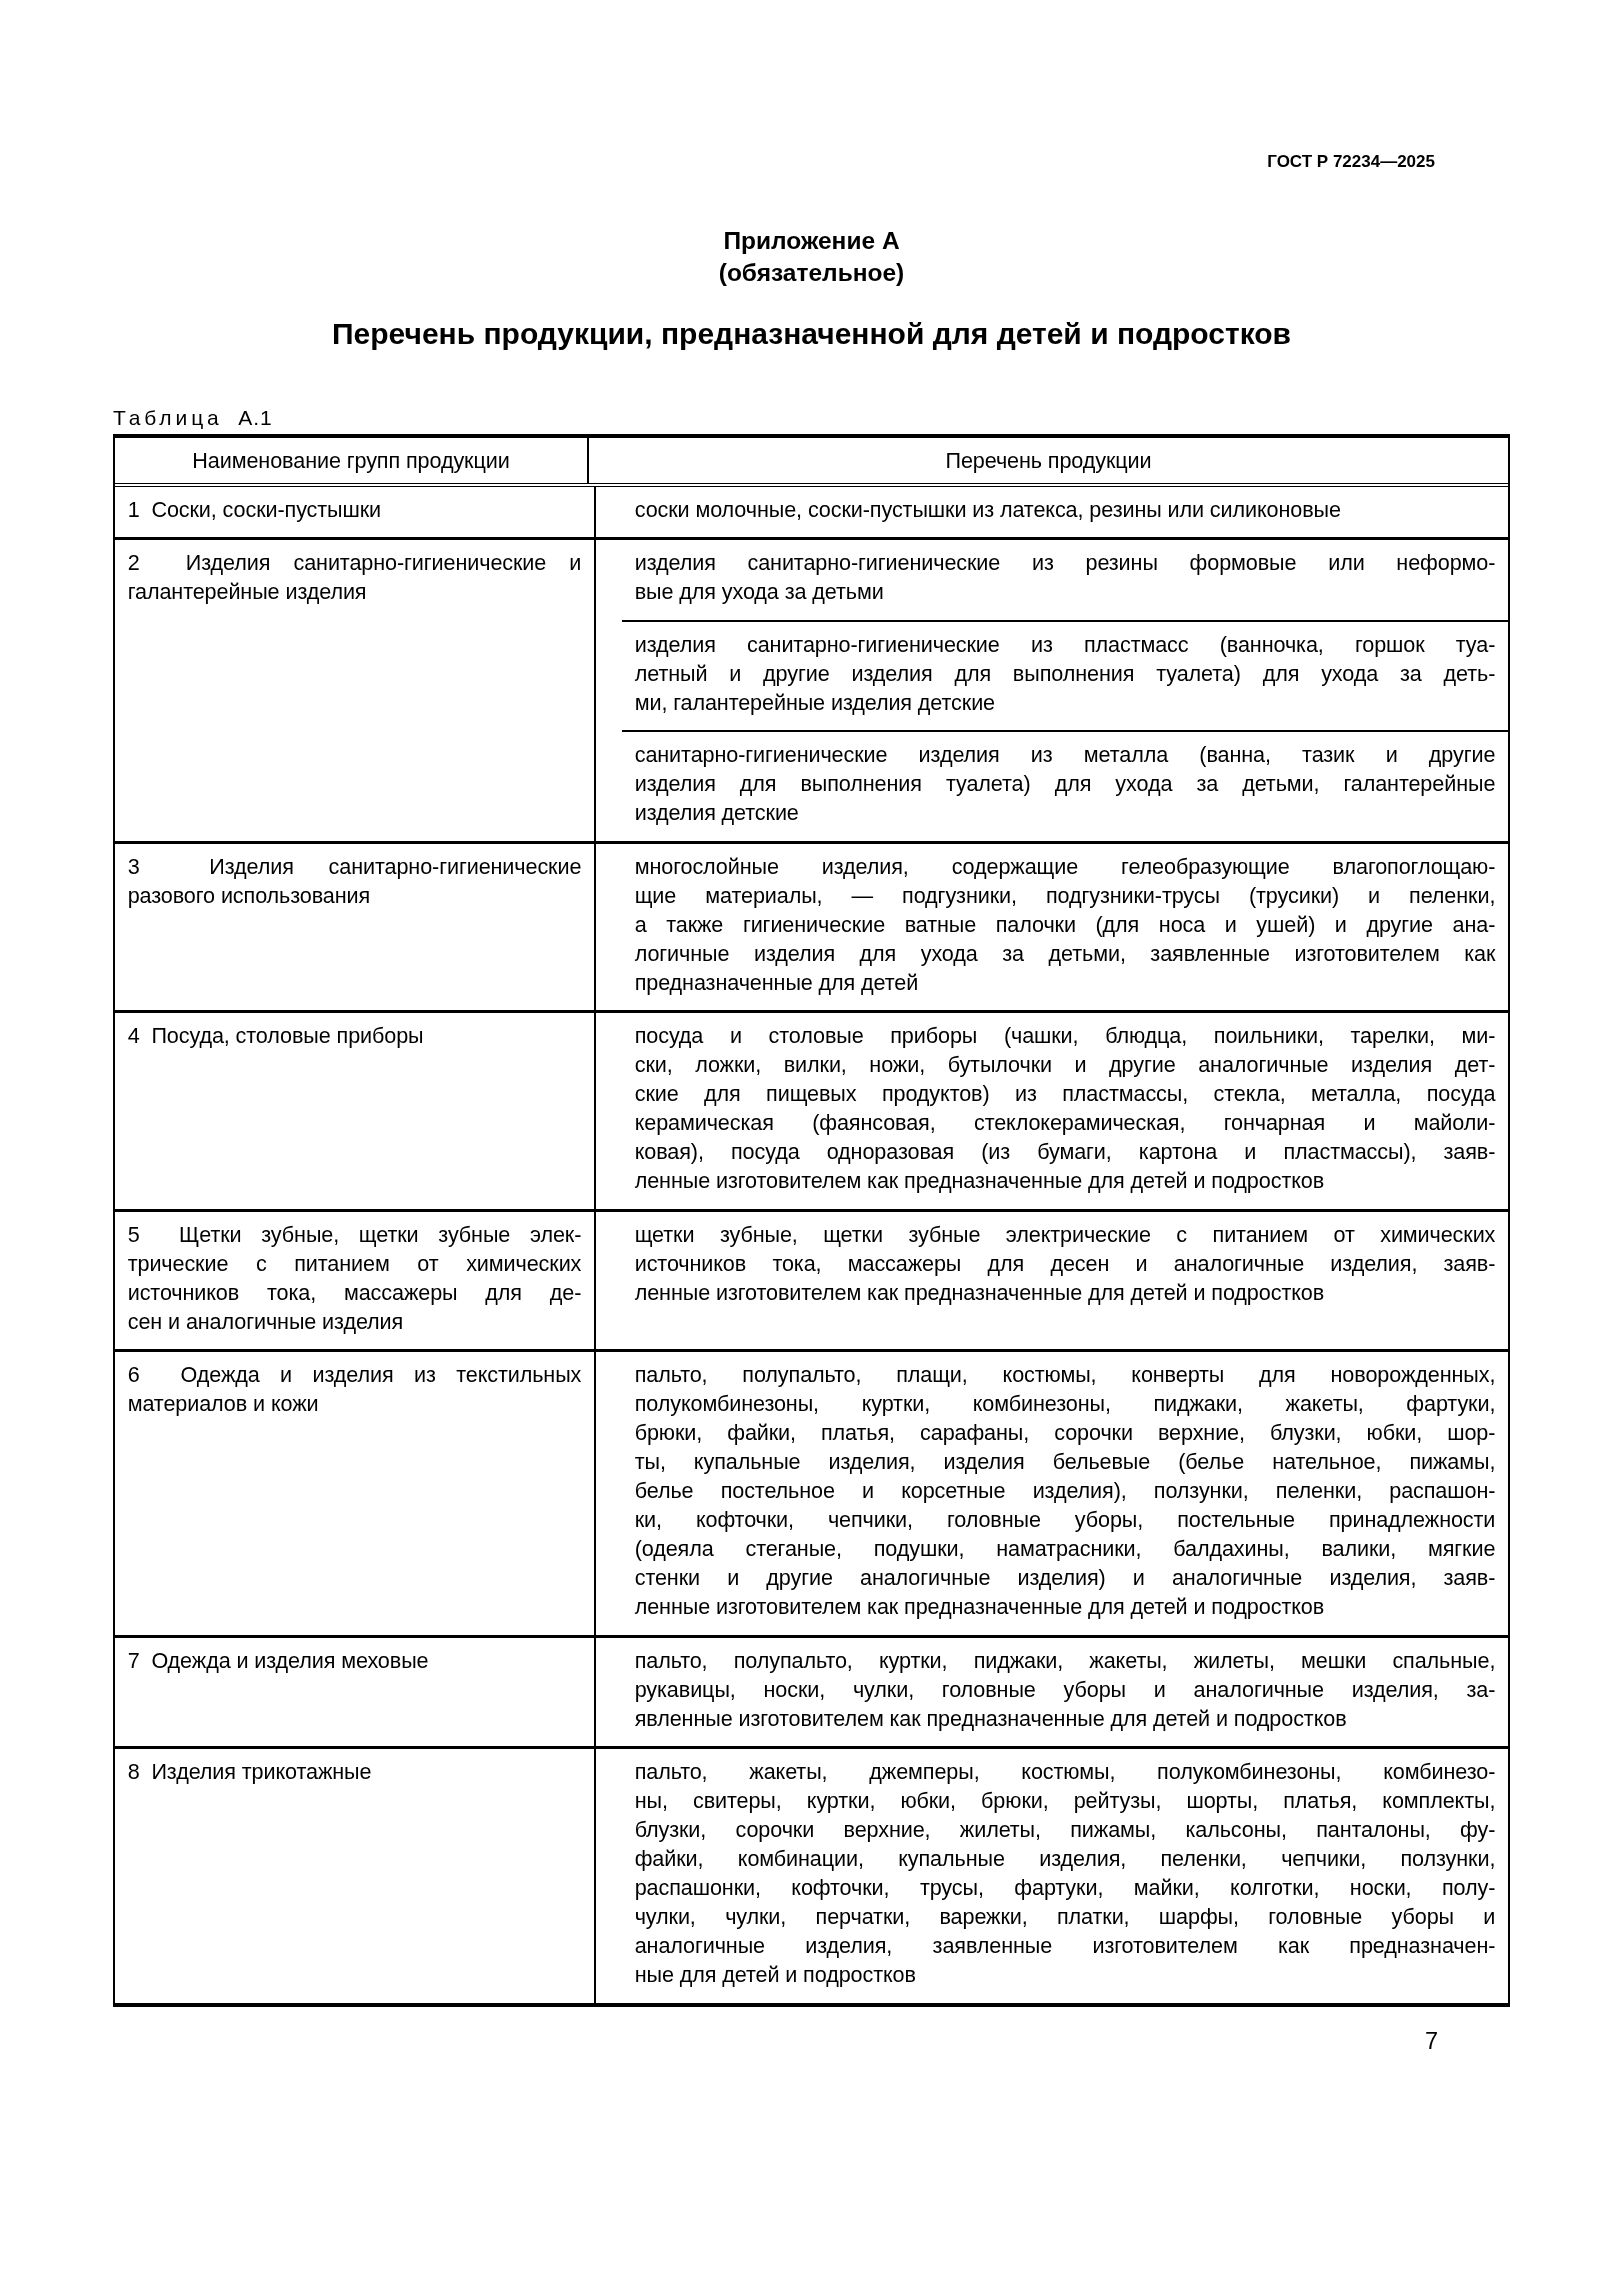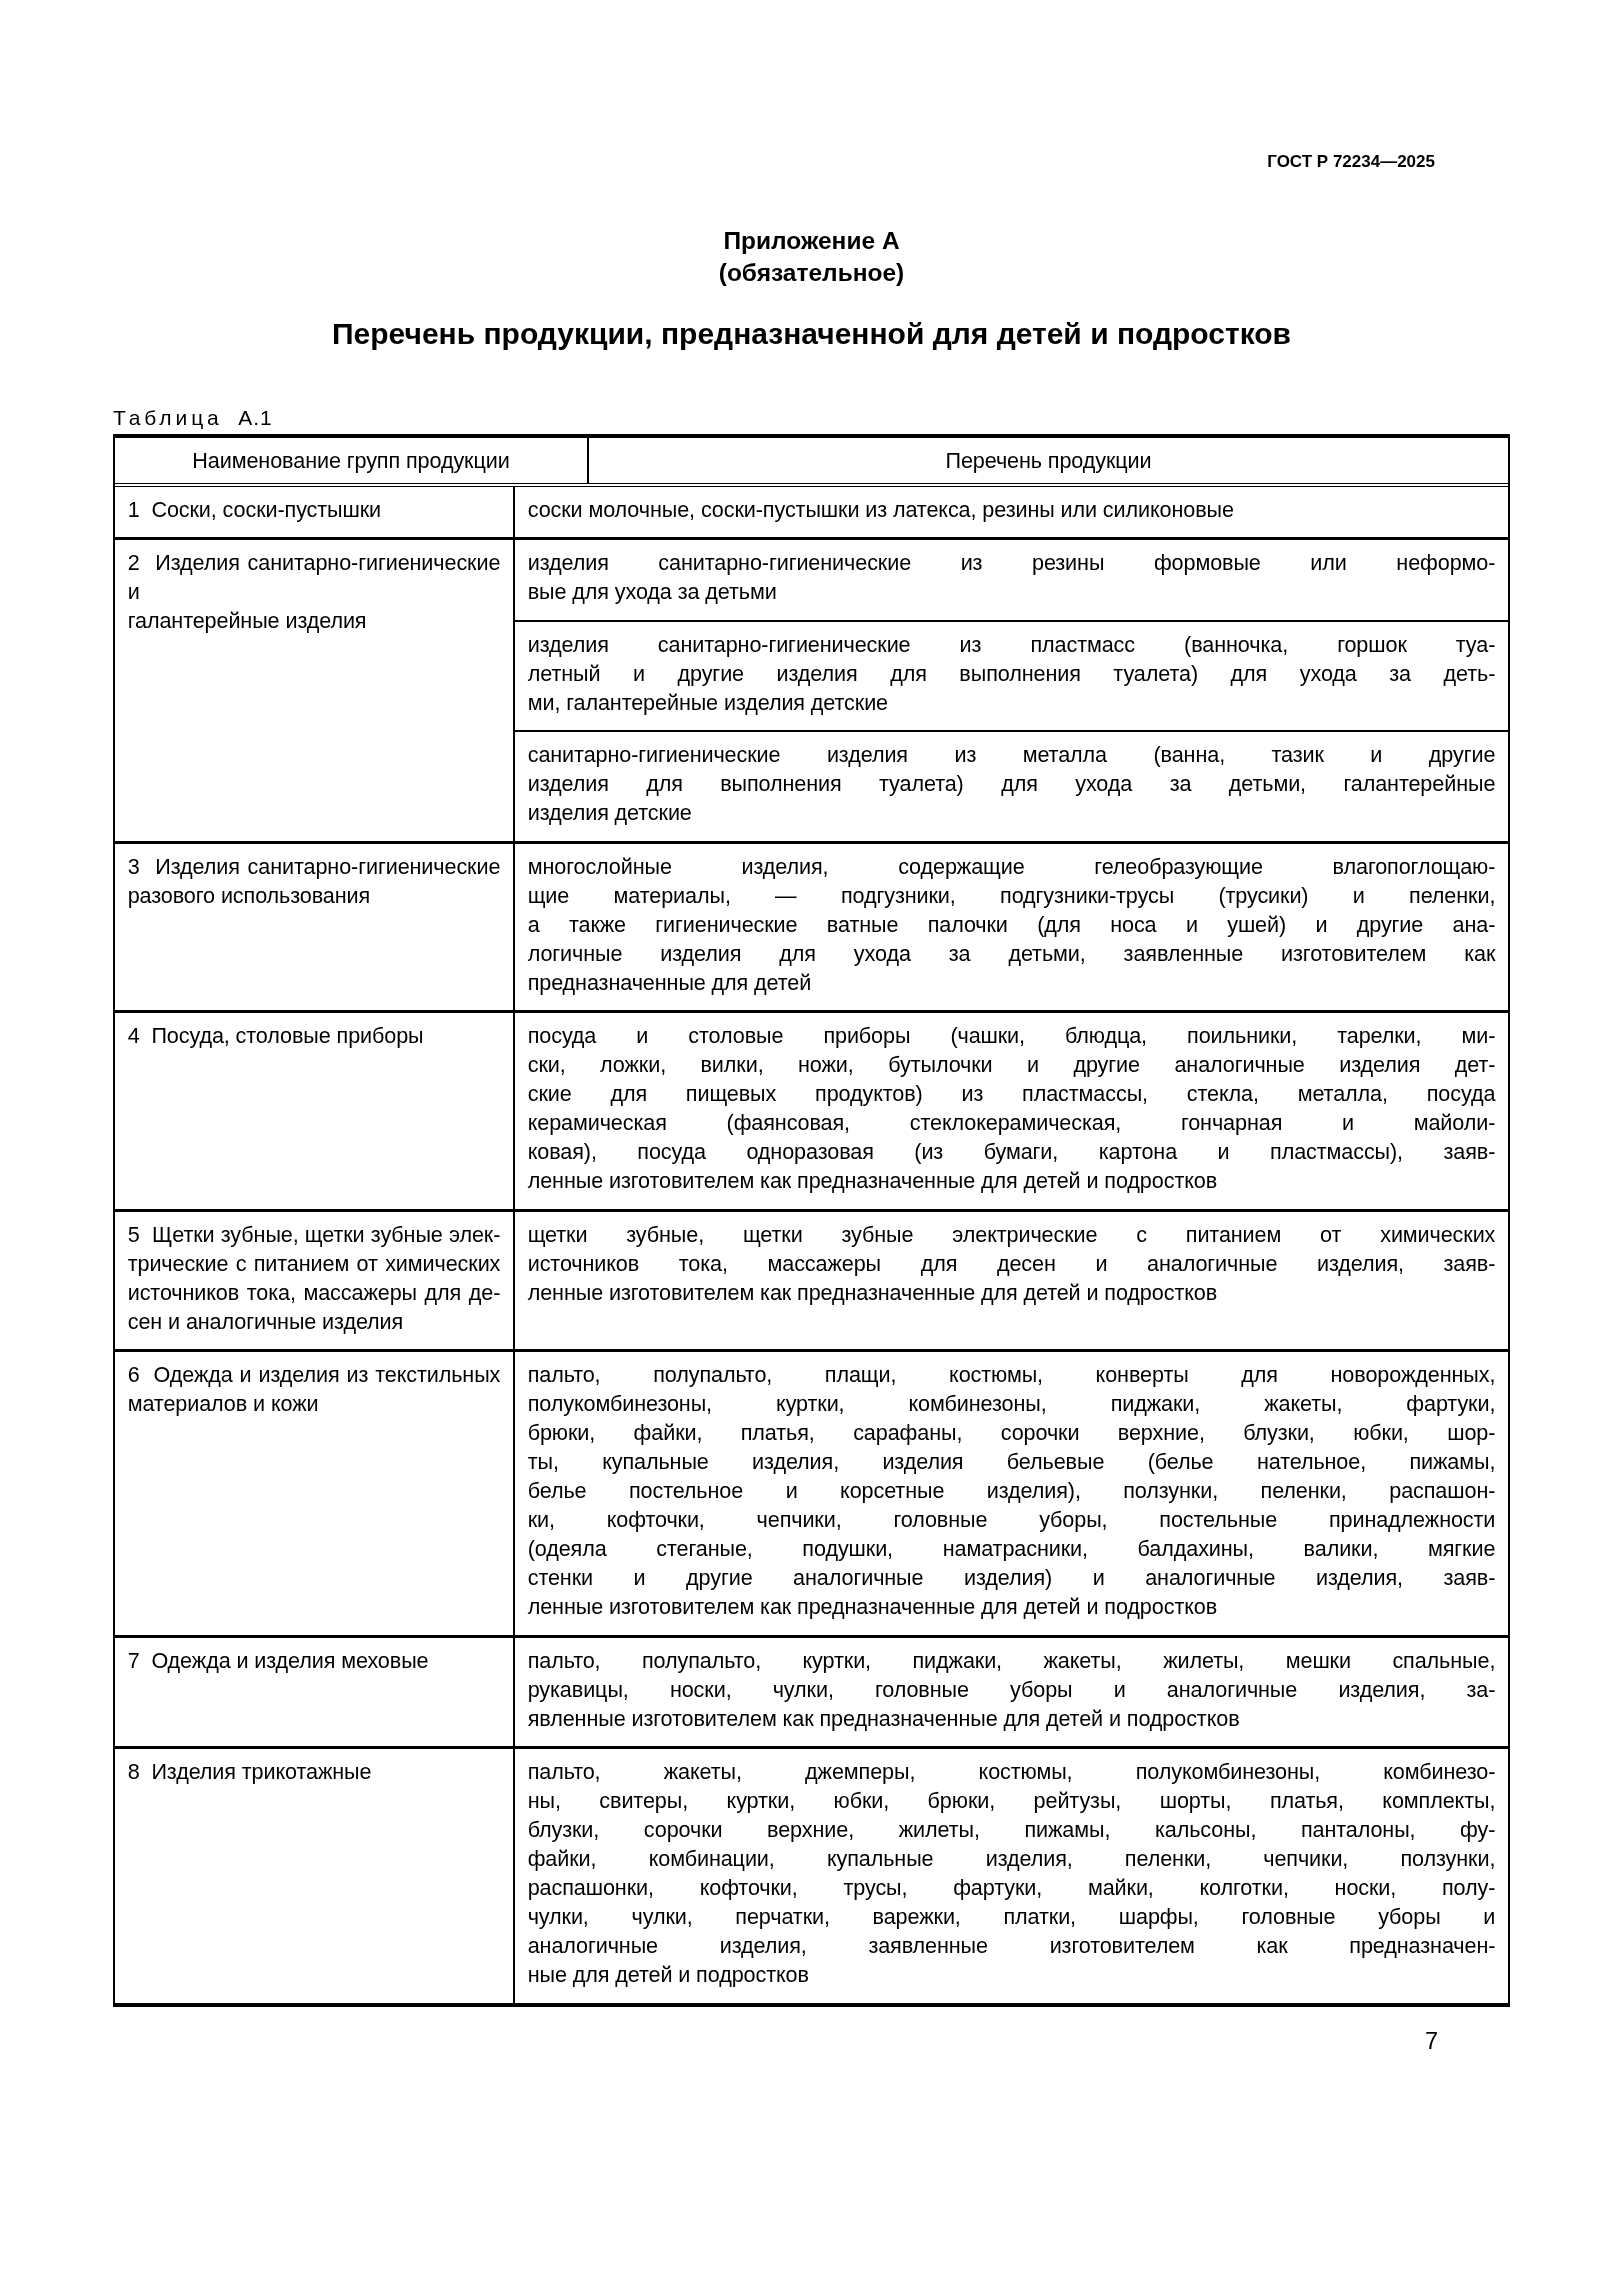--- a/index.html
+++ b/index.html
@@ -58,26 +58,26 @@
   .hcell{
     padding:7.8px 11.8px;
     text-align:center;
     box-sizing:border-box;
   }
   .hcell.left{width:474px;flex:none;border-right:2.9px solid #000;}
   .hcell.right{flex:1;}
   .row{display:flex;}
   .row + .row{border-top:3.9px solid #000;}
   .cell.group{
-    width:400px;flex:none;
+    width:481px;flex:none;
     box-sizing:border-box;
     border-right:2.9px solid #000;
     padding:7.8px 12.7px 13.7px 12.7px;
   }
-  .stack{flex:1;display:flex;flex-direction:column;}
+  .stack{flex:1;display:flex;flex-direction:column;padding-left:26px;}
   .sub{padding:7.8px 12.7px 13.7px 12.7px;}
   .sub + .sub{border-top:2.9px solid #000;}
   .ln{
     text-align:justify;
     text-align-last:justify;
     text-justify:inter-word;
     overflow-wrap:normal;
     hyphens:none;
   }
   .ln:last-child{text-align-last:left;}

